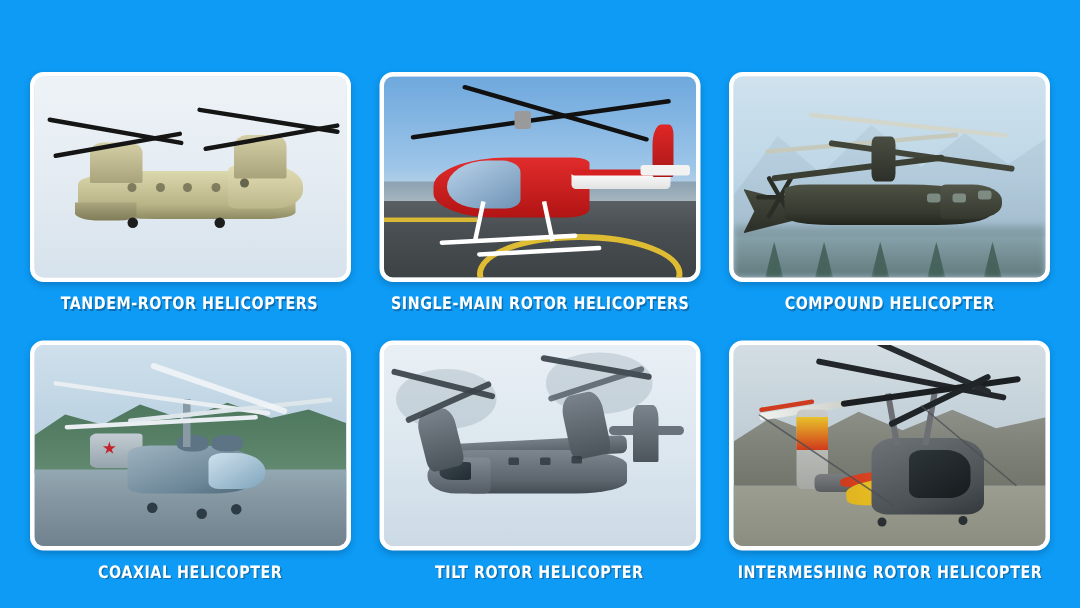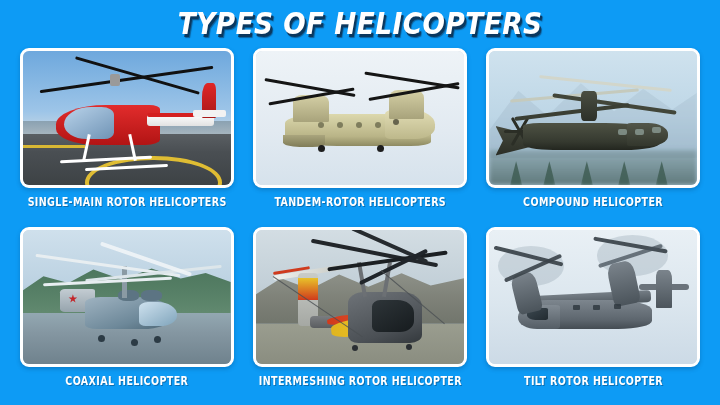--- a/index.html
+++ b/index.html
@@ -231,25 +231,47 @@
   .c6 .mastL{position:absolute;left:50%;top:24%;width:4px;height:26%;background:#6c7074;transform:rotate(-10deg);}
   .c6 .mastR{position:absolute;left:62%;top:24%;width:4px;height:26%;background:#6c7074;transform:rotate(10deg);}
   .c6 .wire{position:absolute;background:#4a4f53;height:1px;transform-origin:left center;opacity:.8;}
   .c6 .gear{position:absolute;width:6px;height:6px;background:#2a2f33;border-radius:50%;}
 </style>
 </head>
 <body>
 
 <div class="infographic">
 
-  <div class="title-bar">
-    <div class="title">TYPES OF HELICOPTERS</div>
-  </div>
 
   <div class="grid">
+
+    <div class="cell">
+      <div class="card c2">
+        <div class="scene">
+          <div class="sky"></div>
+          <div class="fuse"></div>
+          <div class="nose"></div>
+          <div class="ramp"></div>
+          <div class="pylonF"></div>
+          <div class="pylonR"></div>
+          <div class="blade b1"></div>
+          <div class="blade b2"></div>
+          <div class="blade b3"></div>
+          <div class="blade b4"></div>
+          <div class="win" style="left:30%;top:53%;"></div>
+          <div class="win" style="left:39%;top:53%;"></div>
+          <div class="win" style="left:48%;top:53%;"></div>
+          <div class="win" style="left:57%;top:53%;"></div>
+          <div class="win" style="left:66%;top:51%;background:#4b4a38;"></div>
+          <div class="gear" style="left:30%;top:70%;"></div>
+          <div class="gear" style="left:58%;top:70%;"></div>
+        </div>
+      </div>
+      <div class="caption">TANDEM-ROTOR HELICOPTERS</div>
+    </div>
 
     <div class="cell">
       <div class="card c1">
         <div class="scene">
           <div class="sky"></div>
           <div class="hills"></div>
           <div class="tarmac"></div>
           <div class="yellowring"></div>
           <div class="yline" style="left:0;top:70%;width:30%;"></div>
           <div class="hbody"></div>
@@ -261,45 +283,20 @@
           <div class="blade mainblade1"></div>
           <div class="blade mainblade2"></div>
           <div class="rotorhub"></div>
           <div class="strut" style="left:30%;top:62%;height:20%;transform:rotate(12deg);"></div>
           <div class="strut" style="left:52%;top:62%;height:20%;transform:rotate(-12deg);"></div>
           <div class="skid skidfront"></div>
           <div class="skid skidback"></div>
         </div>
       </div>
       <div class="caption">SINGLE-MAIN ROTOR HELICOPTERS</div>
-    </div>
-
-    <div class="cell">
-      <div class="card c2">
-        <div class="scene">
-          <div class="sky"></div>
-          <div class="fuse"></div>
-          <div class="nose"></div>
-          <div class="ramp"></div>
-          <div class="pylonF"></div>
-          <div class="pylonR"></div>
-          <div class="blade b1"></div>
-          <div class="blade b2"></div>
-          <div class="blade b3"></div>
-          <div class="blade b4"></div>
-          <div class="win" style="left:30%;top:53%;"></div>
-          <div class="win" style="left:39%;top:53%;"></div>
-          <div class="win" style="left:48%;top:53%;"></div>
-          <div class="win" style="left:57%;top:53%;"></div>
-          <div class="win" style="left:66%;top:51%;background:#4b4a38;"></div>
-          <div class="gear" style="left:30%;top:70%;"></div>
-          <div class="gear" style="left:58%;top:70%;"></div>
-        </div>
-      </div>
-      <div class="caption">TANDEM-ROTOR HELICOPTERS</div>
     </div>
 
     <div class="cell">
       <div class="card c4">
         <div class="scene">
           <div class="sky"></div>
           <div class="mtn"></div>
           <div class="trees"></div>
           <div class="tree" style="left:10%;"></div>
           <div class="tree" style="left:26%;"></div>
@@ -349,20 +346,46 @@
           <div class="blade b4"></div>
           <div class="wheel" style="left:36%;top:78%;"></div>
           <div class="wheel" style="left:52%;top:81%;"></div>
           <div class="wheel" style="left:63%;top:79%;"></div>
         </div>
       </div>
       <div class="caption">COAXIAL HELICOPTER</div>
     </div>
 
     <div class="cell">
+      <div class="card c5">
+        <div class="scene">
+          <div class="sky"></div>
+          <div class="disc" style="left:4%;top:12%;width:32%;height:30%;"></div>
+          <div class="disc" style="left:52%;top:4%;width:34%;height:30%;"></div>
+          <div class="tailH"></div>
+          <div class="tailV"></div>
+          <div class="wing"></div>
+          <div class="fuse"></div>
+          <div class="nose"></div>
+          <div class="cockpit"></div>
+          <div class="nacL"></div>
+          <div class="nacR"></div>
+          <div class="blade b1"></div>
+          <div class="blade b2"></div>
+          <div class="blade b3"></div>
+          <div class="blade b4"></div>
+          <div class="win" style="left:40%;top:56%;"></div>
+          <div class="win" style="left:50%;top:56%;"></div>
+          <div class="win" style="left:60%;top:55%;"></div>
+        </div>
+      </div>
+      <div class="caption">TILT ROTOR HELICOPTER</div>
+    </div>
+
+    <div class="cell">
       <div class="card c6">
         <div class="scene">
           <div class="sky"></div>
           <div class="hills"></div>
           <div class="field"></div>
           <div class="tailplane"></div>
           <div class="tpred"></div>
           <div class="tailfin"></div>
           <div class="tailstripe"></div>
           <div class="boom"></div>
@@ -378,40 +401,14 @@
           <div class="blade b4"></div>
           <div class="wire" style="left:8%;top:34%;width:52%;transform:rotate(34deg);"></div>
           <div class="wire" style="left:60%;top:30%;width:40%;transform:rotate(40deg);"></div>
           <div class="gear" style="left:46%;top:86%;"></div>
           <div class="gear" style="left:72%;top:85%;"></div>
         </div>
       </div>
       <div class="caption">INTERMESHING ROTOR HELICOPTER</div>
     </div>
 
-    <div class="cell">
-      <div class="card c5">
-        <div class="scene">
-          <div class="sky"></div>
-          <div class="disc" style="left:4%;top:12%;width:32%;height:30%;"></div>
-          <div class="disc" style="left:52%;top:4%;width:34%;height:30%;"></div>
-          <div class="tailH"></div>
-          <div class="tailV"></div>
-          <div class="wing"></div>
-          <div class="fuse"></div>
-          <div class="nose"></div>
-          <div class="cockpit"></div>
-          <div class="nacL"></div>
-          <div class="nacR"></div>
-          <div class="blade b1"></div>
-          <div class="blade b2"></div>
-          <div class="blade b3"></div>
-          <div class="blade b4"></div>
-          <div class="win" style="left:40%;top:56%;"></div>
-          <div class="win" style="left:50%;top:56%;"></div>
-          <div class="win" style="left:60%;top:55%;"></div>
-        </div>
-      </div>
-      <div class="caption">TILT ROTOR HELICOPTER</div>
-    </div>
-
   </div>
 </div>
 
 </body></html>

